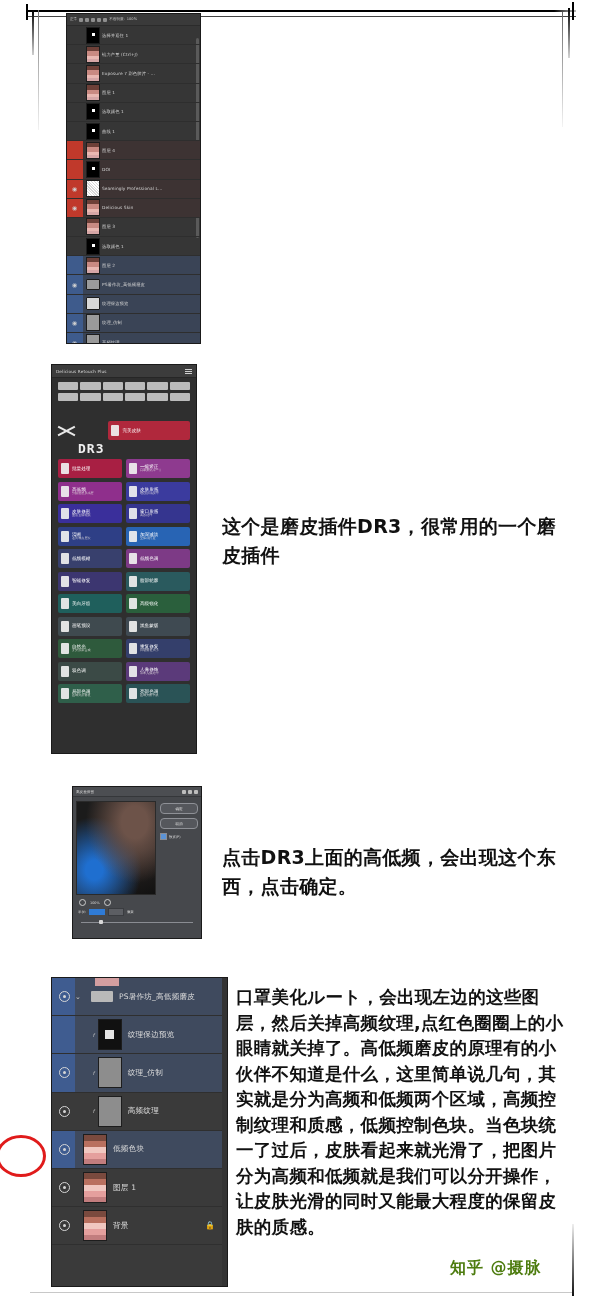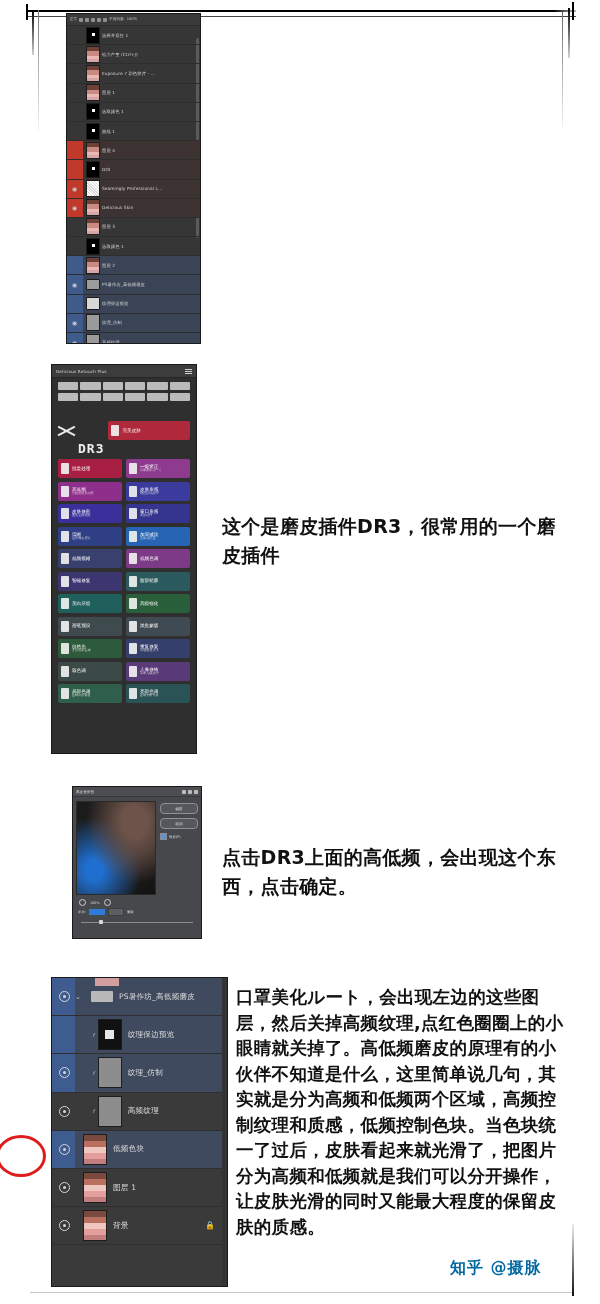--- a/index.html
+++ b/index.html
@@ -159,21 +159,21 @@
   .l2-thumbpink{position:absolute;left:95px;top:978px;width:24px;height:8px;
      background:#d39ea0;z-index:5;}
 
   
   .cap{position:absolute;color:#111;font-weight:bold;letter-spacing:.3px;}
   #cap1{left:222px;top:155px;font-size:17.5px;line-height:1.5;}
   #cap2{left:222px;top:512px;font-size:19px;line-height:1.52;width:340px;}
   #cap3{left:222px;top:843px;font-size:19px;line-height:1.52;width:340px;}
   #cap4{left:236px;top:985px;font-size:17.5px;line-height:1.46;width:332px;}
 
-  .watermark{position:absolute;left:450px;top:1258px;font-size:16px;color:#0369a1;
+  .watermark{position:absolute;left:450px;top:1258px;font-size:16px;color:#4d7c0f;
      font-weight:bold;letter-spacing:1px;}
 </style>
 </head>
 <body>
 
 <div class="page">
 
   <div class="frame-line fl-top"></div>
   <div class="frame-line fl-top2"></div>
   <div class="frame-line fl-left"></div>

